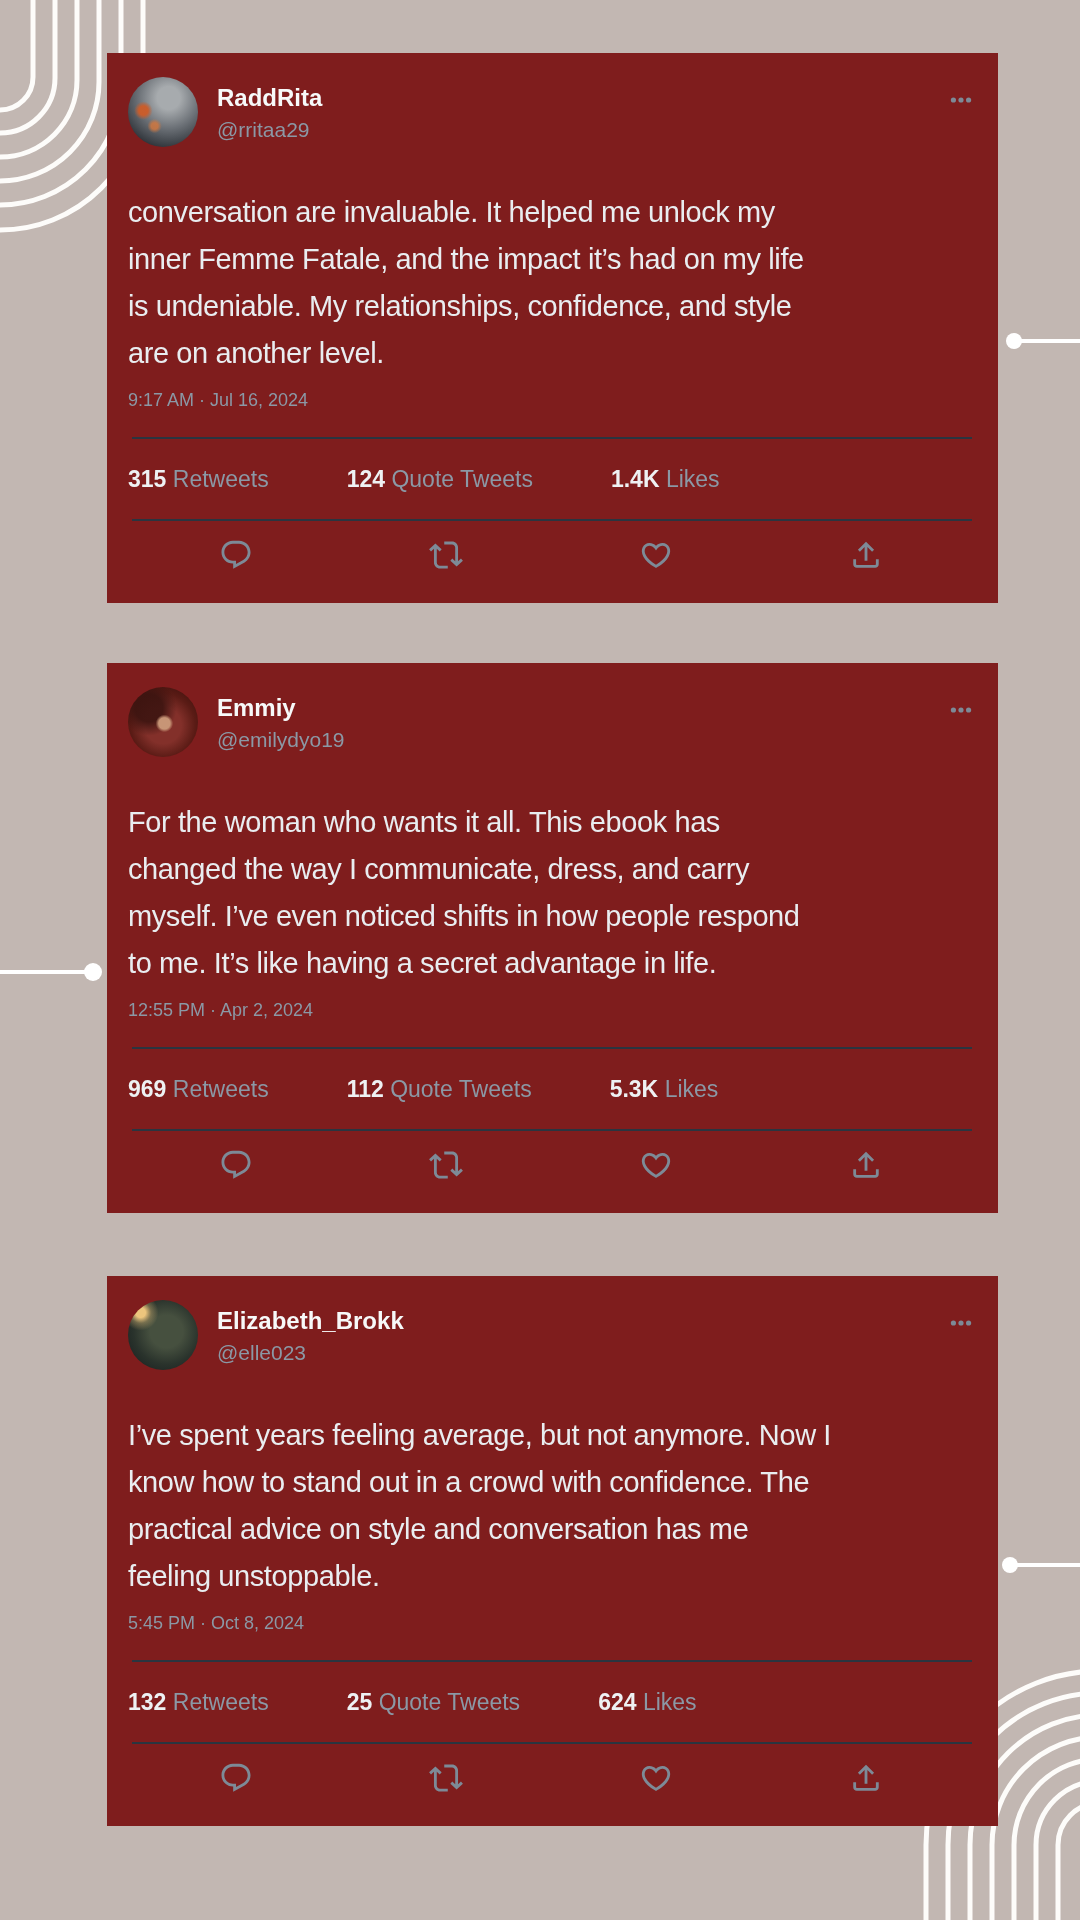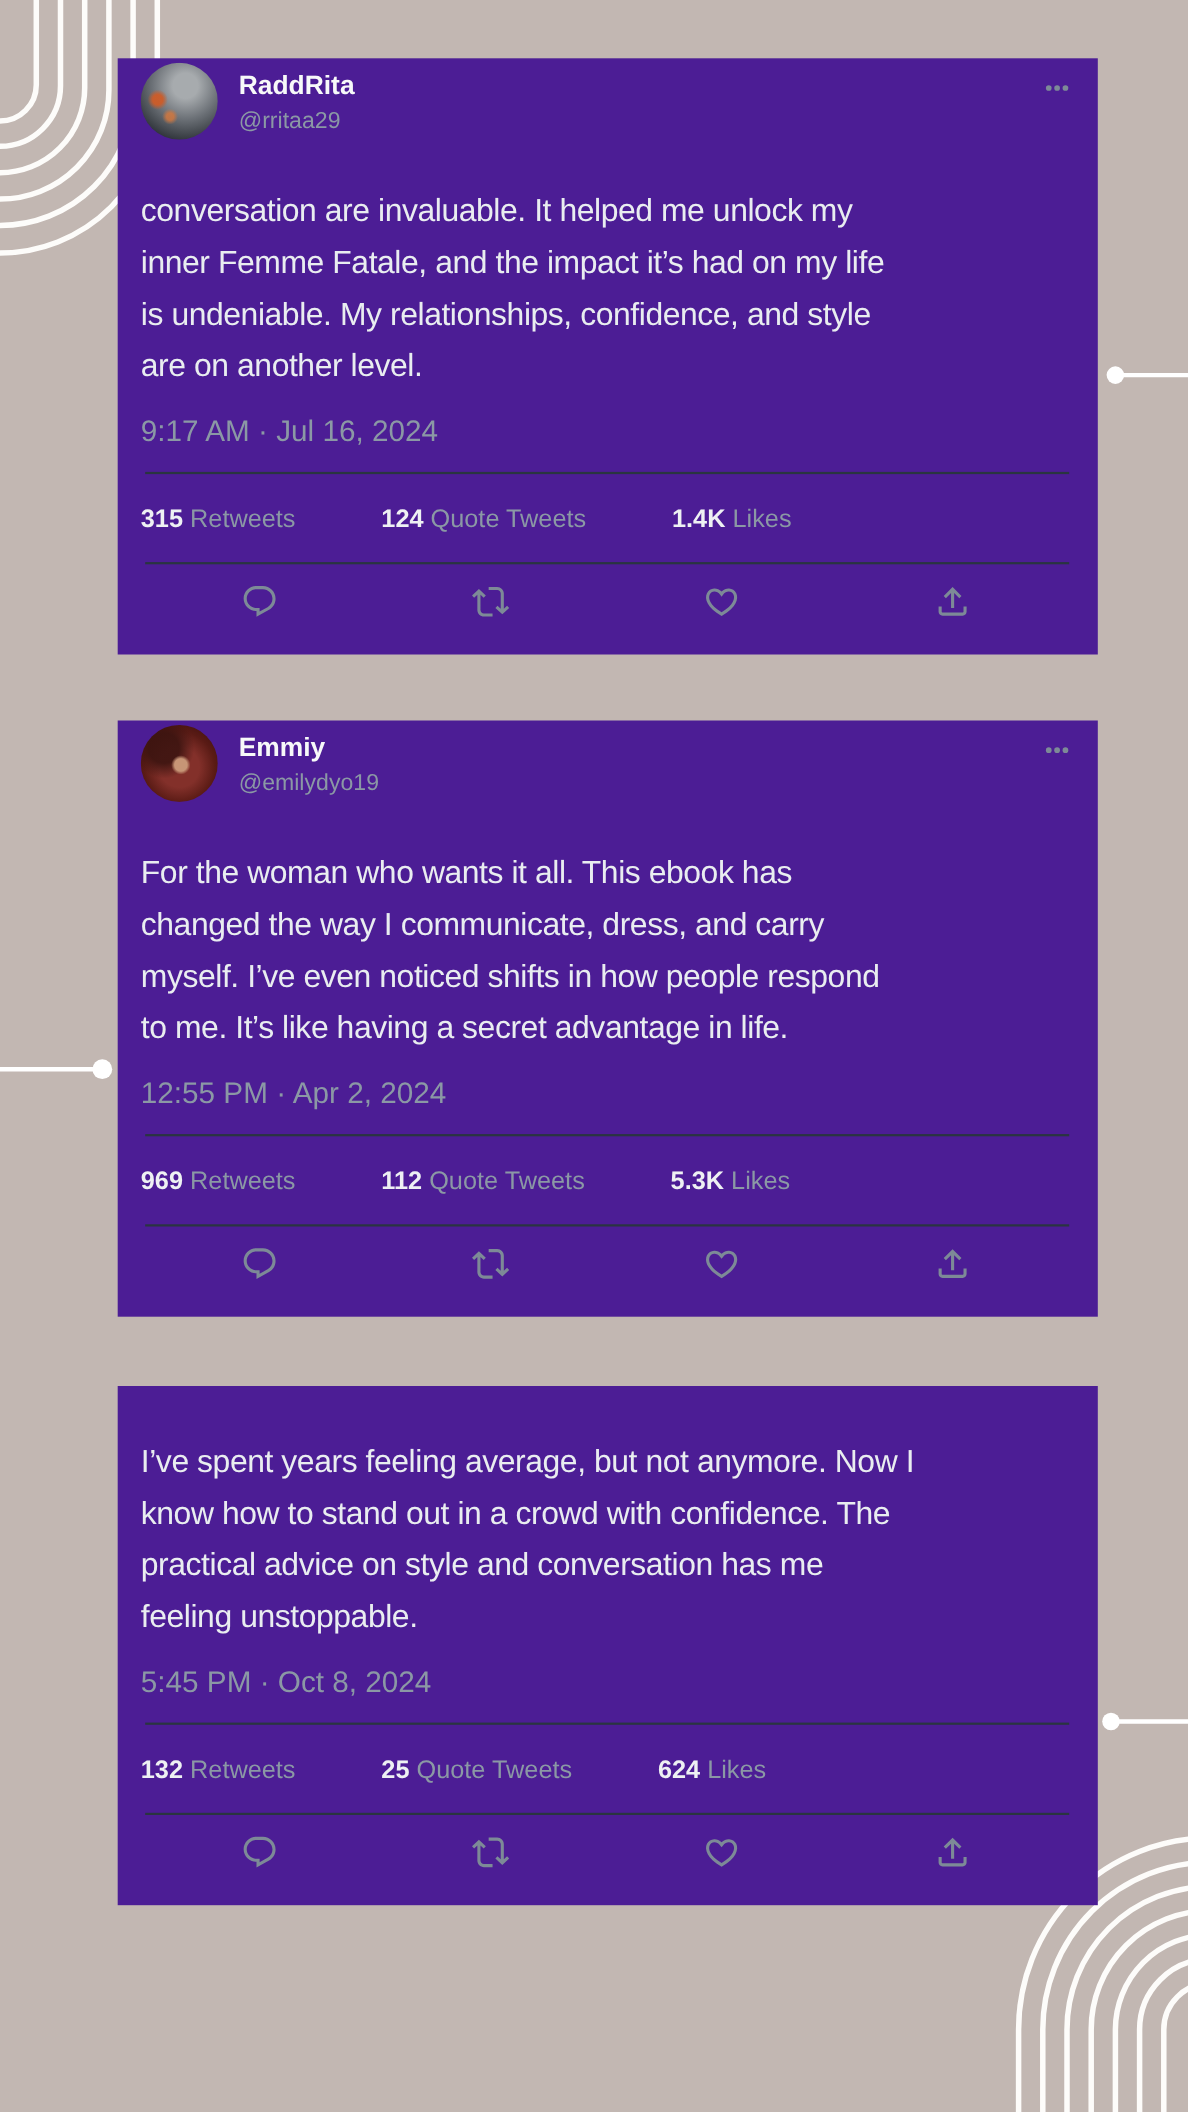--- a/index.html
+++ b/index.html
@@ -6,24 +6,24 @@
   body{
     width:1080px;height:1920px;
     background:#c2b7b2;
     position:relative;
     overflow:hidden;
     font-family:"Liberation Sans", sans-serif;
   }
   .deco{position:absolute;top:0;left:0;z-index:0;}
   .cards{position:relative;z-index:1;width:891px;margin-left:107px;}
   .card{
-    background:#4c1d95;
+    background:#7f1d1d;
     width:100%;
     box-sizing:border-box;
-    padding:4px 24px 28px 21px;
+    padding:24px 24px 28px 21px;
   }
   .card-1{margin-top:53px;}
   .card-2{margin-top:60px;}
   .card-3{margin-top:63px;}
   .card-header{display:flex;align-items:flex-start;}
   .avatar{
     width:70px;height:70px;border-radius:50%;
     flex:0 0 70px;
   }
   .avatar-1{
@@ -41,21 +41,21 @@
   .avatar-3{
     background:
       radial-gradient(circle at 18% 18%, #ecc57d 0 6%, rgba(236,197,125,.35) 13%, rgba(236,197,125,0) 22%),
       radial-gradient(circle at 55% 45%, #46503f 0 30%, #2a332c 60%, #131a1c 100%);
   }
   .id-block{margin-left:19px;margin-top:6px;}
   .display-name{font-size:24px;font-weight:700;color:#f7f9f9;line-height:30px;}
   .handle{font-size:21px;color:#8b98a5;line-height:26px;margin-top:4px;}
   .more-btn{margin-left:auto;margin-top:10px;cursor:pointer;}
   .tweet-text{margin-top:42px;font-size:29px;line-height:47px;color:#e9edf0;letter-spacing:-0.4px;}
-  .timestamp{margin-top:22px;font-size:27px;line-height:26px;color:#8b98a5;}
+  .timestamp{margin-top:10px;font-size:18px;line-height:26px;color:#8b98a5;}
   .divider{margin:24px 2px 0 4px;border-top:2px solid #2a3540;height:0;}
   .divider.below-stats{margin-top:26px;}
   .stats-row{margin-top:26px;display:flex;font-size:23px;line-height:28px;gap:42px;}
   .stat{margin-right:36px;color:#8b98a5;cursor:pointer;}
   .stat b{color:#eef1f3;font-weight:700;}
   .actions-row{margin-top:14px;padding:0 86px;display:flex;justify-content:space-between;align-items:center;height:40px;}
   .action-btn{width:44px;height:40px;display:flex;align-items:center;justify-content:center;cursor:pointer;}
   .action-btn svg{width:34px;height:34px;fill:#7d8a97;}
   .more-btn svg{width:26px;height:26px;fill:#7d8a97;}
 </style>
@@ -192,20 +192,34 @@
       </div>
       <div class="action-btn">
         <svg viewBox="0 0 24 24">
             <path d="M12 2.59l5.7 5.7-1.41 1.42L13 6.41V16h-2V6.41l-3.3 3.3-1.41-1.42L12 2.59zM21 15l-.02 3.51c0 1.38-1.12 2.49-2.5 2.49H5.5C4.11 21 3 19.88 3 18.5V15h2v3.5c0 .28.22.5.5.5h12.98c.28 0 .5-.22.5-.5L19 15h2z"></path>
           </svg>
       </div>
     </div>
   </article>
 
   <article class="card card-3">
+    <div class="card-header">
+      <div class="avatar avatar-3"></div>
+      <div class="id-block">
+        <div class="display-name">Elizabeth_Brokk</div>
+        <div class="handle">@elle023</div>
+      </div>
+      <div class="more-btn">
+        <svg viewBox="0 0 24 24">
+            <circle cx="5" cy="12" r="2.4"></circle>
+            <circle cx="12" cy="12" r="2.4"></circle>
+            <circle cx="19" cy="12" r="2.4"></circle>
+          </svg>
+      </div>
+    </div>
     <div class="tweet-text">
       <div>I’ve spent years feeling average, but not anymore. Now I</div>
       <div>know how to stand out in a crowd with confidence. The</div>
       <div>practical advice on style and conversation has me</div>
       <div>feeling unstoppable.</div>
     </div>
     <div class="timestamp">5:45 PM · Oct 8, 2024</div>
     <div class="divider"></div>
     <div class="stats-row">
       <span class="stat"><b>132</b> <span>Retweets</span></span>

